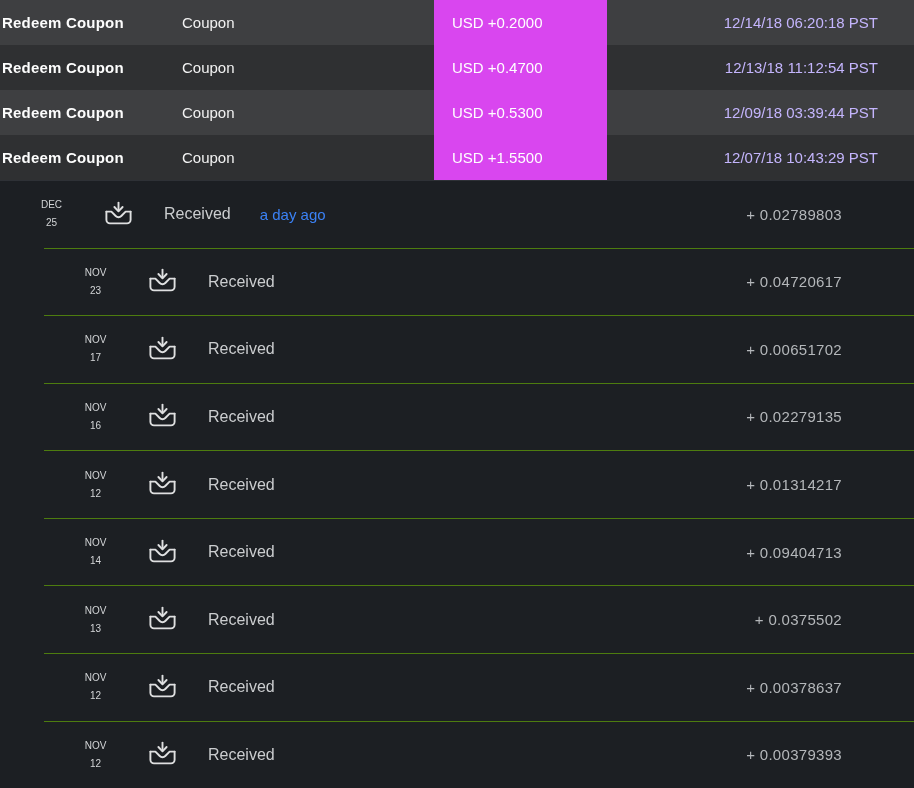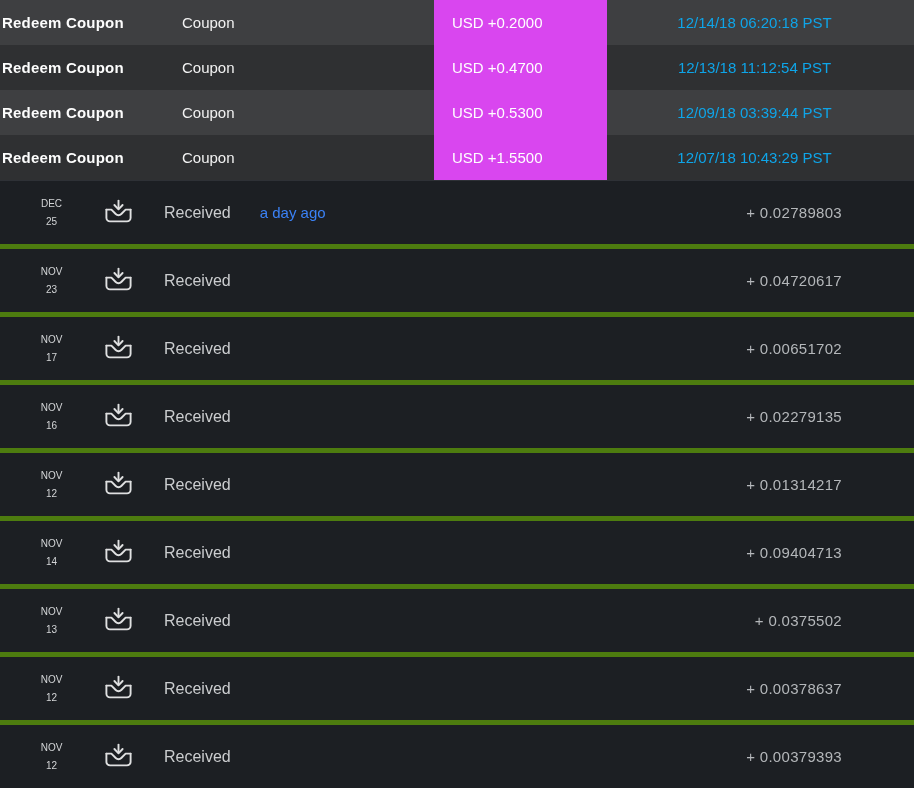--- a/index.html
+++ b/index.html
@@ -10,27 +10,27 @@
   .coupon-table { width:914px; height:180px; }
   .coupon-row { height:45px; display:flex; align-items:center;
                 font-size:15px; color:#fdfdfd; cursor:default; }
   .coupon-row:nth-child(odd)  { background:#3e3f41; }
   .coupon-row:nth-child(even) { background:#2f3032; }
   .c-action { width:180px; padding-left:2px; font-weight:700; letter-spacing:0.2px; }
   .c-type   { width:252px; color:#f2f2f2; }
   .c-amount { width:173px; height:45px; background:#d946ef; display:flex;
               align-items:center; box-sizing:border-box; padding-left:18px;
               color:#ffffff; }
-  .c-time   { flex:1; text-align:center; padding-right:12px; color:#0ea5e9; }
+  .c-time   { flex:1; text-align:right; padding-right:36px; color:#c4b5fd; }
 
   
   .tx-list { width:914px; height:608px; display:flex; flex-direction:column;
              background:#1c1f23; box-sizing:border-box; border-top:1px solid #2e3136; }
   .tx-row  { flex:1; display:flex; align-items:center; cursor:default; }
-  .tx-row + .tx-row { border-top:5px solid #4d7c0f; }
+  .tx-row + .tx-row { border-top:1px solid #4d7c0f;margin-left:44px; }
   .tx-date { width:103px; text-align:center; font-size:10px; line-height:18px;
              color:#d3d5d7; flex:none; }
   .tx-icon { width:31px; height:31px; flex:none; display:block; }
   .tx-icon path, .tx-icon line { stroke:#dfe0e1; stroke-width:1.9; fill:none;
              stroke-linecap:round; stroke-linejoin:round; }
   .tx-label { margin-left:30px; font-size:16px; color:#cbcdcf; }
   .tx-rel   { margin-left:29px; font-size:15px; color:#3b82f6; }
   .tx-amount { margin-left:auto; padding-right:72px; font-size:15px;
                color:#b4b7ba; letter-spacing:0.3px; }
 </style>

